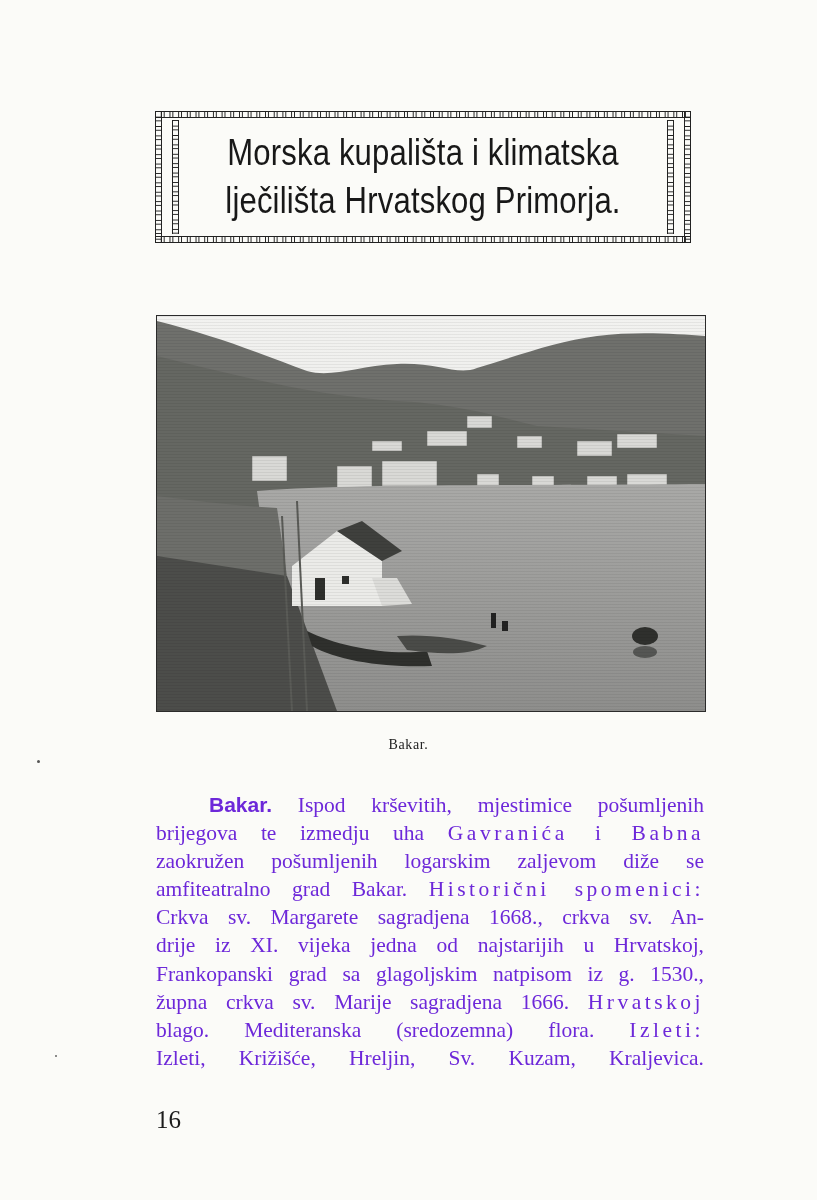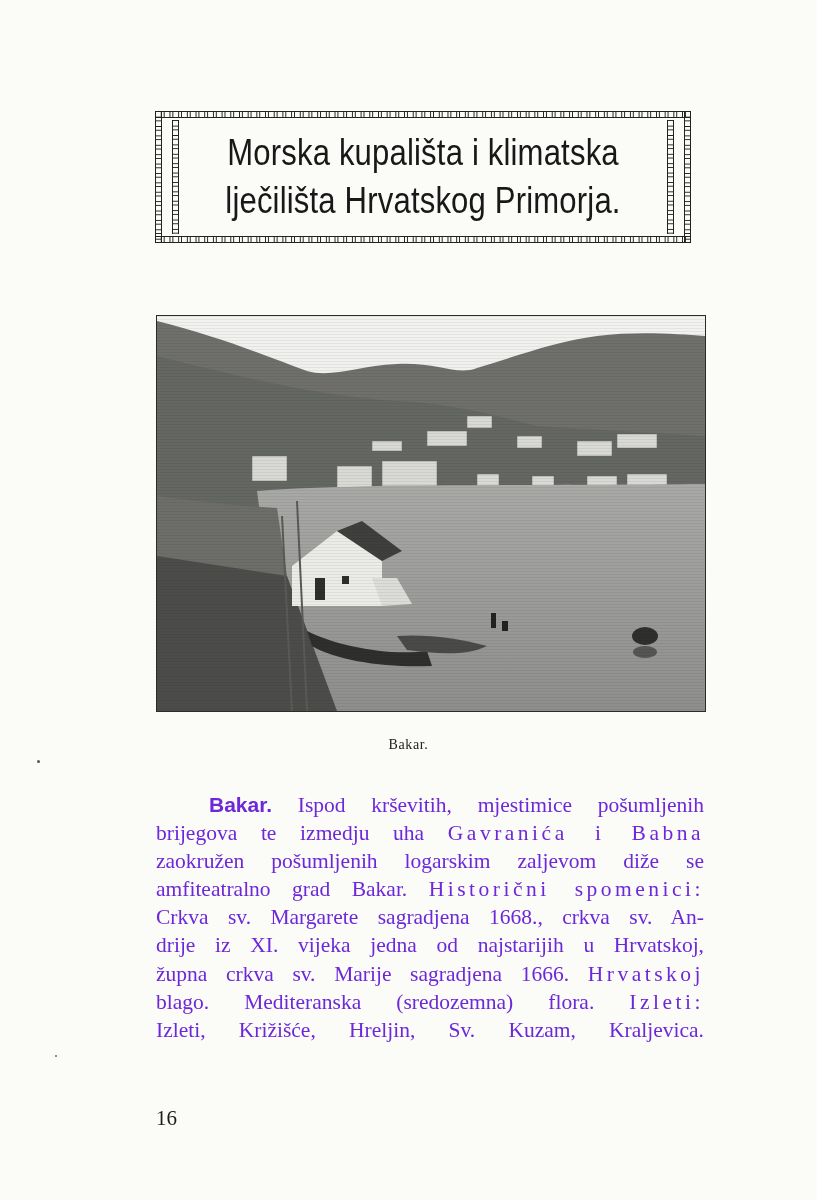--- a/index.html
+++ b/index.html
@@ -63,21 +63,21 @@
     font-size: 21.5px; line-height: 28.1px;
     text-align: justify;
     color: #6d28d9;
   }
   .line { display: block; text-align: justify; text-align-last: justify; white-space: nowrap; }
   .lead { font-family: "Liberation Sans", sans-serif; font-weight: bold; font-size: 21px; }
   .indent { padding-left: 53px; }
   .spaced { letter-spacing: 3.5px; }
   .page-num {
     position: absolute; left: 156px; top: 1106px;
-    font-size: 21px; color: #1c1c1c;
+    font-size: 25px; color: #1c1c1c;
   }
   .mark { position: absolute; background: #bbb; }
 </style>
 </head>
 <body>
 
 <div class="frame">
   <div class="sq" style="top:0"></div>
   <div class="sq" style="bottom:0"></div>
   <div class="sqv" style="left:0"></div>
@@ -153,20 +153,21 @@
 
 <div class="caption">Bakar.</div>
 
 <div class="body-text">
   <span class="line indent"><span class="lead">Bakar.</span><span> Ispod krševitih, mjestimice pošumljenih</span></span>
   <span class="line"><span>brijegova te izmedju uha </span><span class="spaced">Gavranića i Babna</span></span>
   <span class="line">zaokružen pošumljenih logarskim zaljevom diže se</span>
   <span class="line"><span>amfiteatralno grad Bakar. </span><span class="spaced">Historični spomenici:</span></span>
   <span class="line">Crkva sv. Margarete sagradjena 1668., crkva sv. An-</span>
   <span class="line">drije iz XI. vijeka jedna od najstarijih u Hrvatskoj,</span>
+  <span class="line">Frankopanski grad sa glagoljskim natpisom iz g. 1530.,</span>
   <span class="line"><span>župna crkva sv. Marije sagradjena 1666. </span><span class="spaced">Hrvatskoj</span></span>
   <span class="line"><span>blago. Mediteranska (sredozemna) flora. </span><span class="spaced">Izleti:</span></span>
   <span class="line">Izleti, Križišće, Hreljin, Sv. Kuzam, Kraljevica.</span>
 </div>
 
 <div class="page-num">16</div>
 
 <div class="mark" style="left:37px; top:760px; width:3px; height:3px; background:#555; border-radius:50%;"></div>
 <div class="mark" style="left:55px; top:1055px; width:2px; height:2px; background:#666; border-radius:50%;"></div>
 

